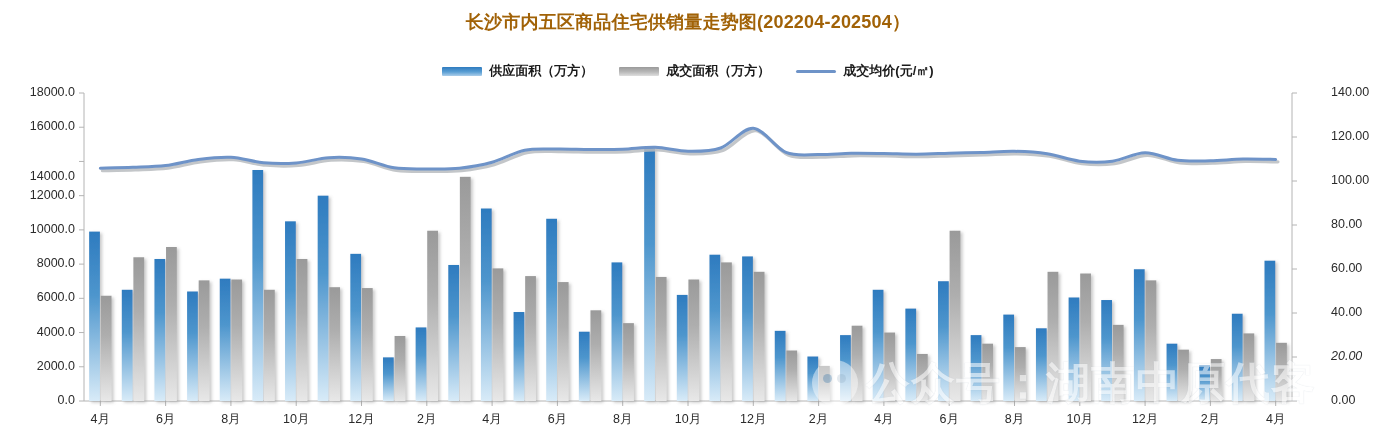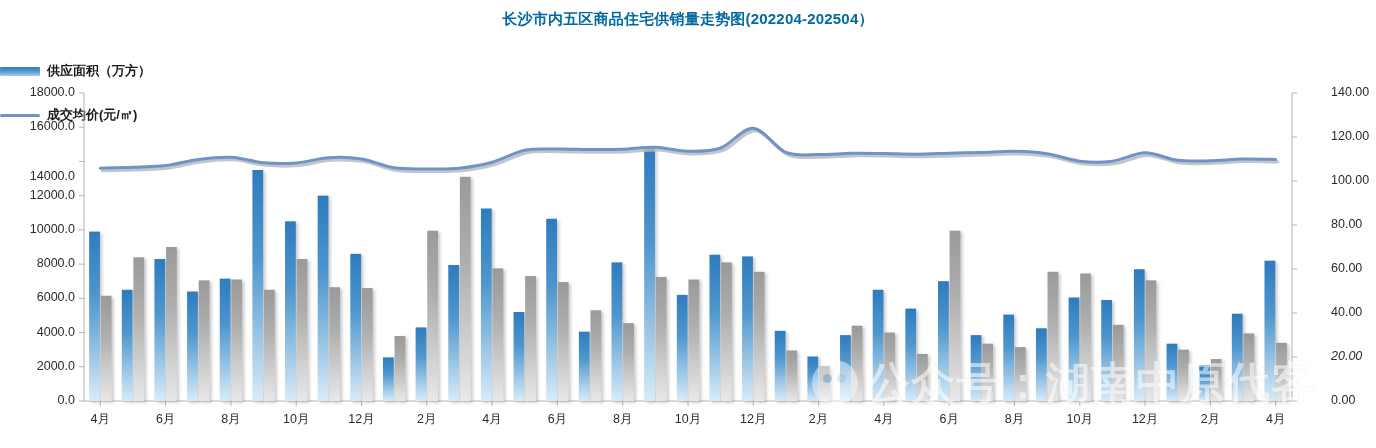--- a/index.html
+++ b/index.html
@@ -7,27 +7,27 @@
     width:1376px;height:448px;
     background:#ffffff;
     font-family:"Liberation Sans","DejaVu Sans",sans-serif;
     overflow:hidden;
     position:relative;
   }
   #chart-root{position:absolute;left:0;top:0;width:1376px;height:448px;}
   .chart-title{
     position:absolute;left:0;top:10px;width:1376px;
     text-align:center;
-    font-size:15px;font-weight:bold;color:#0369a1;
+    font-size:18px;font-weight:bold;color:#a16207;
     letter-spacing:.2px;
   }
   .legend{
     position:absolute;top:62px;left:0;width:1376px;
     display:flex;justify-content:center;align-items:flex-start;gap:26px;
-    font-size:13px;color:#1a1a1a;font-weight:bold;flex-direction:column;
+    font-size:13px;color:#1a1a1a;font-weight:bold;
   }
   .legend-item{display:flex;align-items:center;gap:7px;}
   .legend-swatch{width:40px;height:9px;display:block;border-radius:1px;}
   .legend-swatch.line{height:3px;border-radius:2px;}
   .legend-label{white-space:nowrap;}
   .axis-label{
     position:absolute;font-size:12.5px;color:#2b2b2b;white-space:nowrap;
   }
   .ytick-left{text-align:right;}
   .ytick-right{text-align:right;margin-left:30px;}
@@ -63,20 +63,24 @@
 <body>
 
 <div id="chart-root">
 
   <div class="chart-title">长沙市内五区商品住宅供销量走势图(202204-202504）</div>
 
   <div class="legend" id="legend">
       <div class="legend-item">
         <span class="legend-swatch" style="background: linear-gradient(rgb(46, 123, 191) 0%, rgb(91, 159, 212) 55%, rgb(207, 227, 244) 120%);"></span>
         <span class="legend-label">供应面积（万方）</span>
+      </div>
+      <div class="legend-item">
+        <span class="legend-swatch" style="background: linear-gradient(rgb(154, 154, 154) 0%, rgb(185, 185, 185) 55%, rgb(239, 239, 239) 120%);"></span>
+        <span class="legend-label">成交面积（万方）</span>
       </div>
       <div class="legend-item">
         <span class="legend-swatch line" style="background: rgb(110, 147, 200);"></span>
         <span class="legend-label">成交均价(元/㎡)</span>
       </div>
     </div>
 
   <svg class="plot" id="plot-svg" width="1376" height="448">
       <defs>
         <linearGradient id="gBlue" x1="0" y1="0" x2="0" y2="1">

